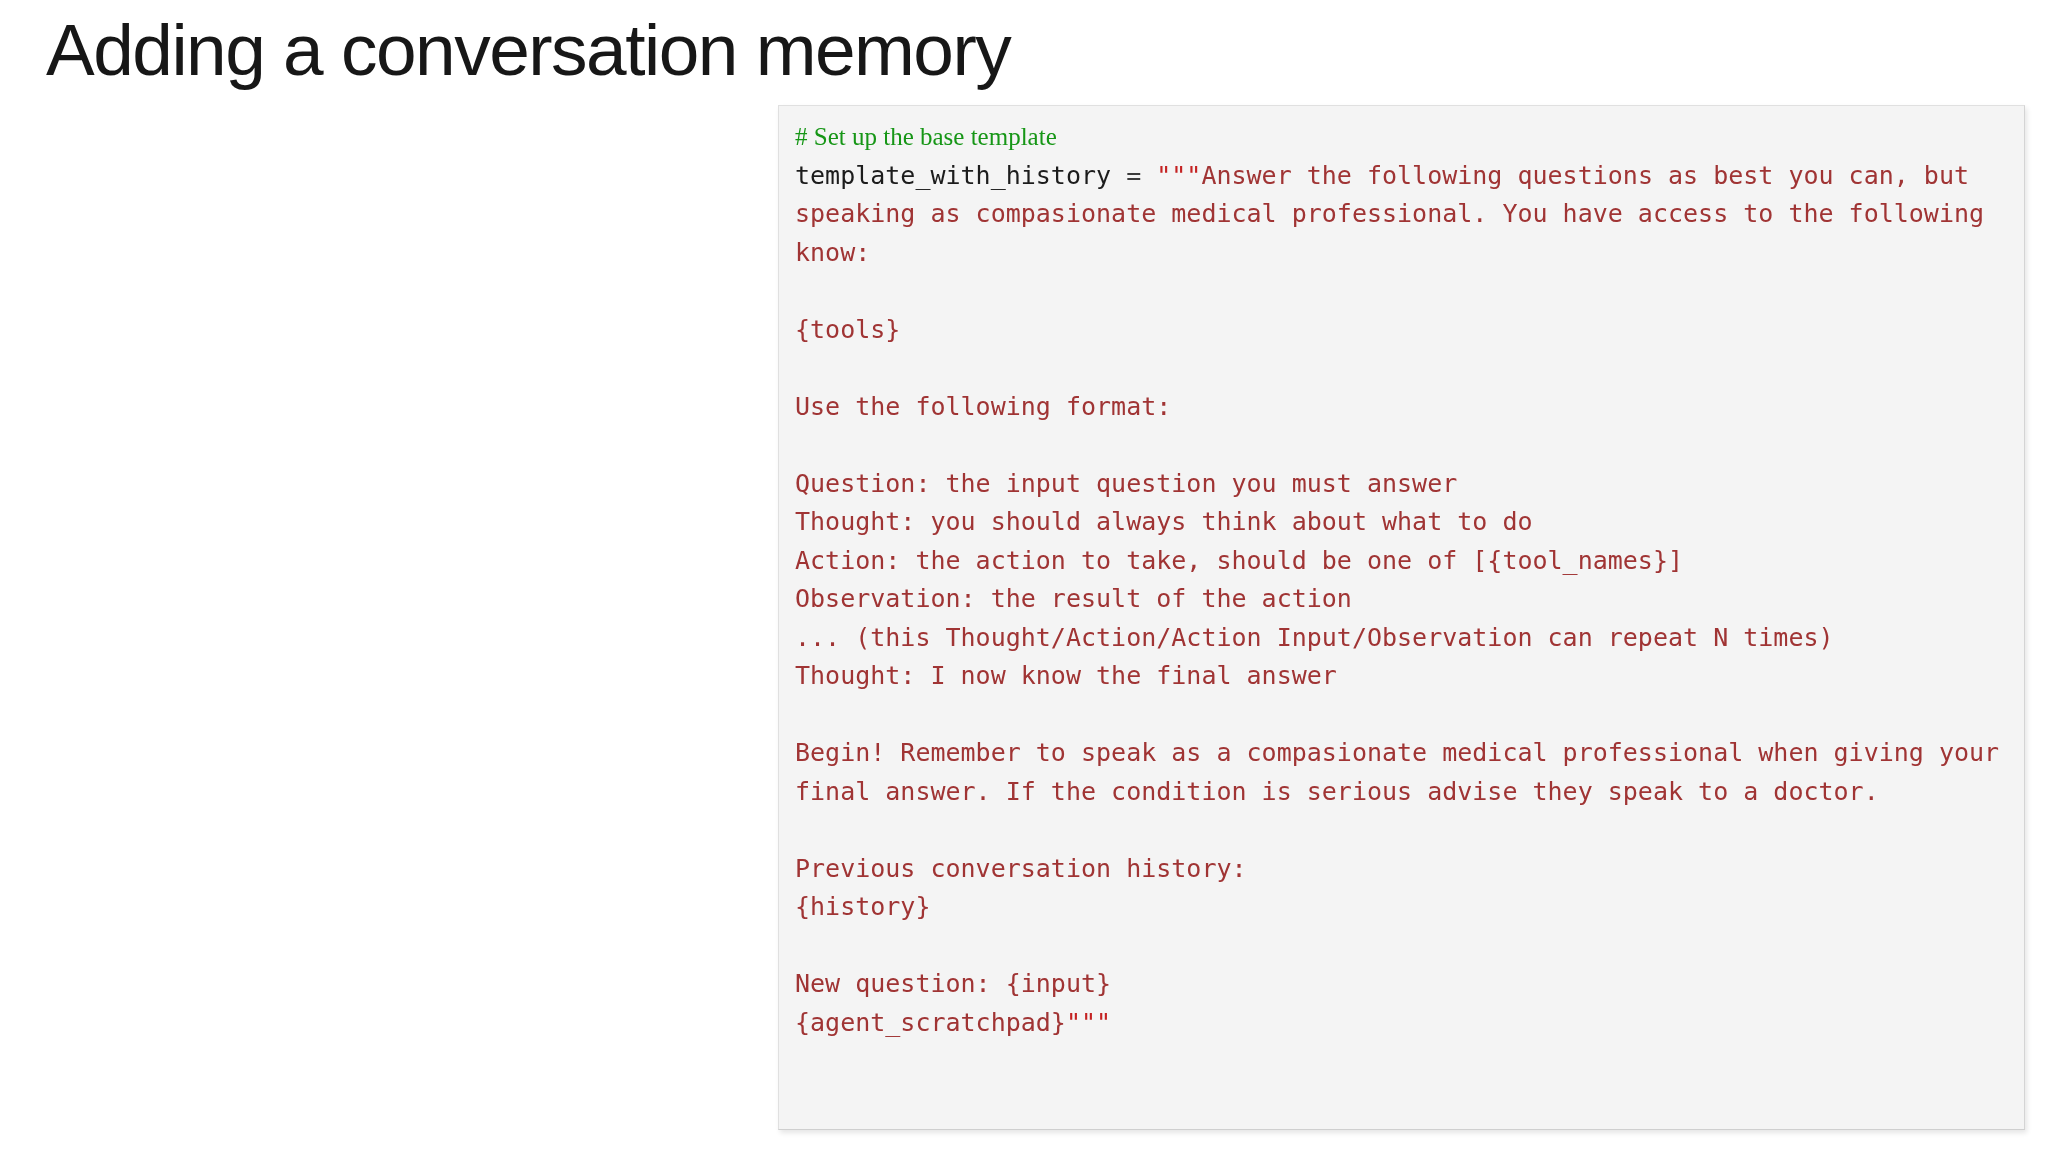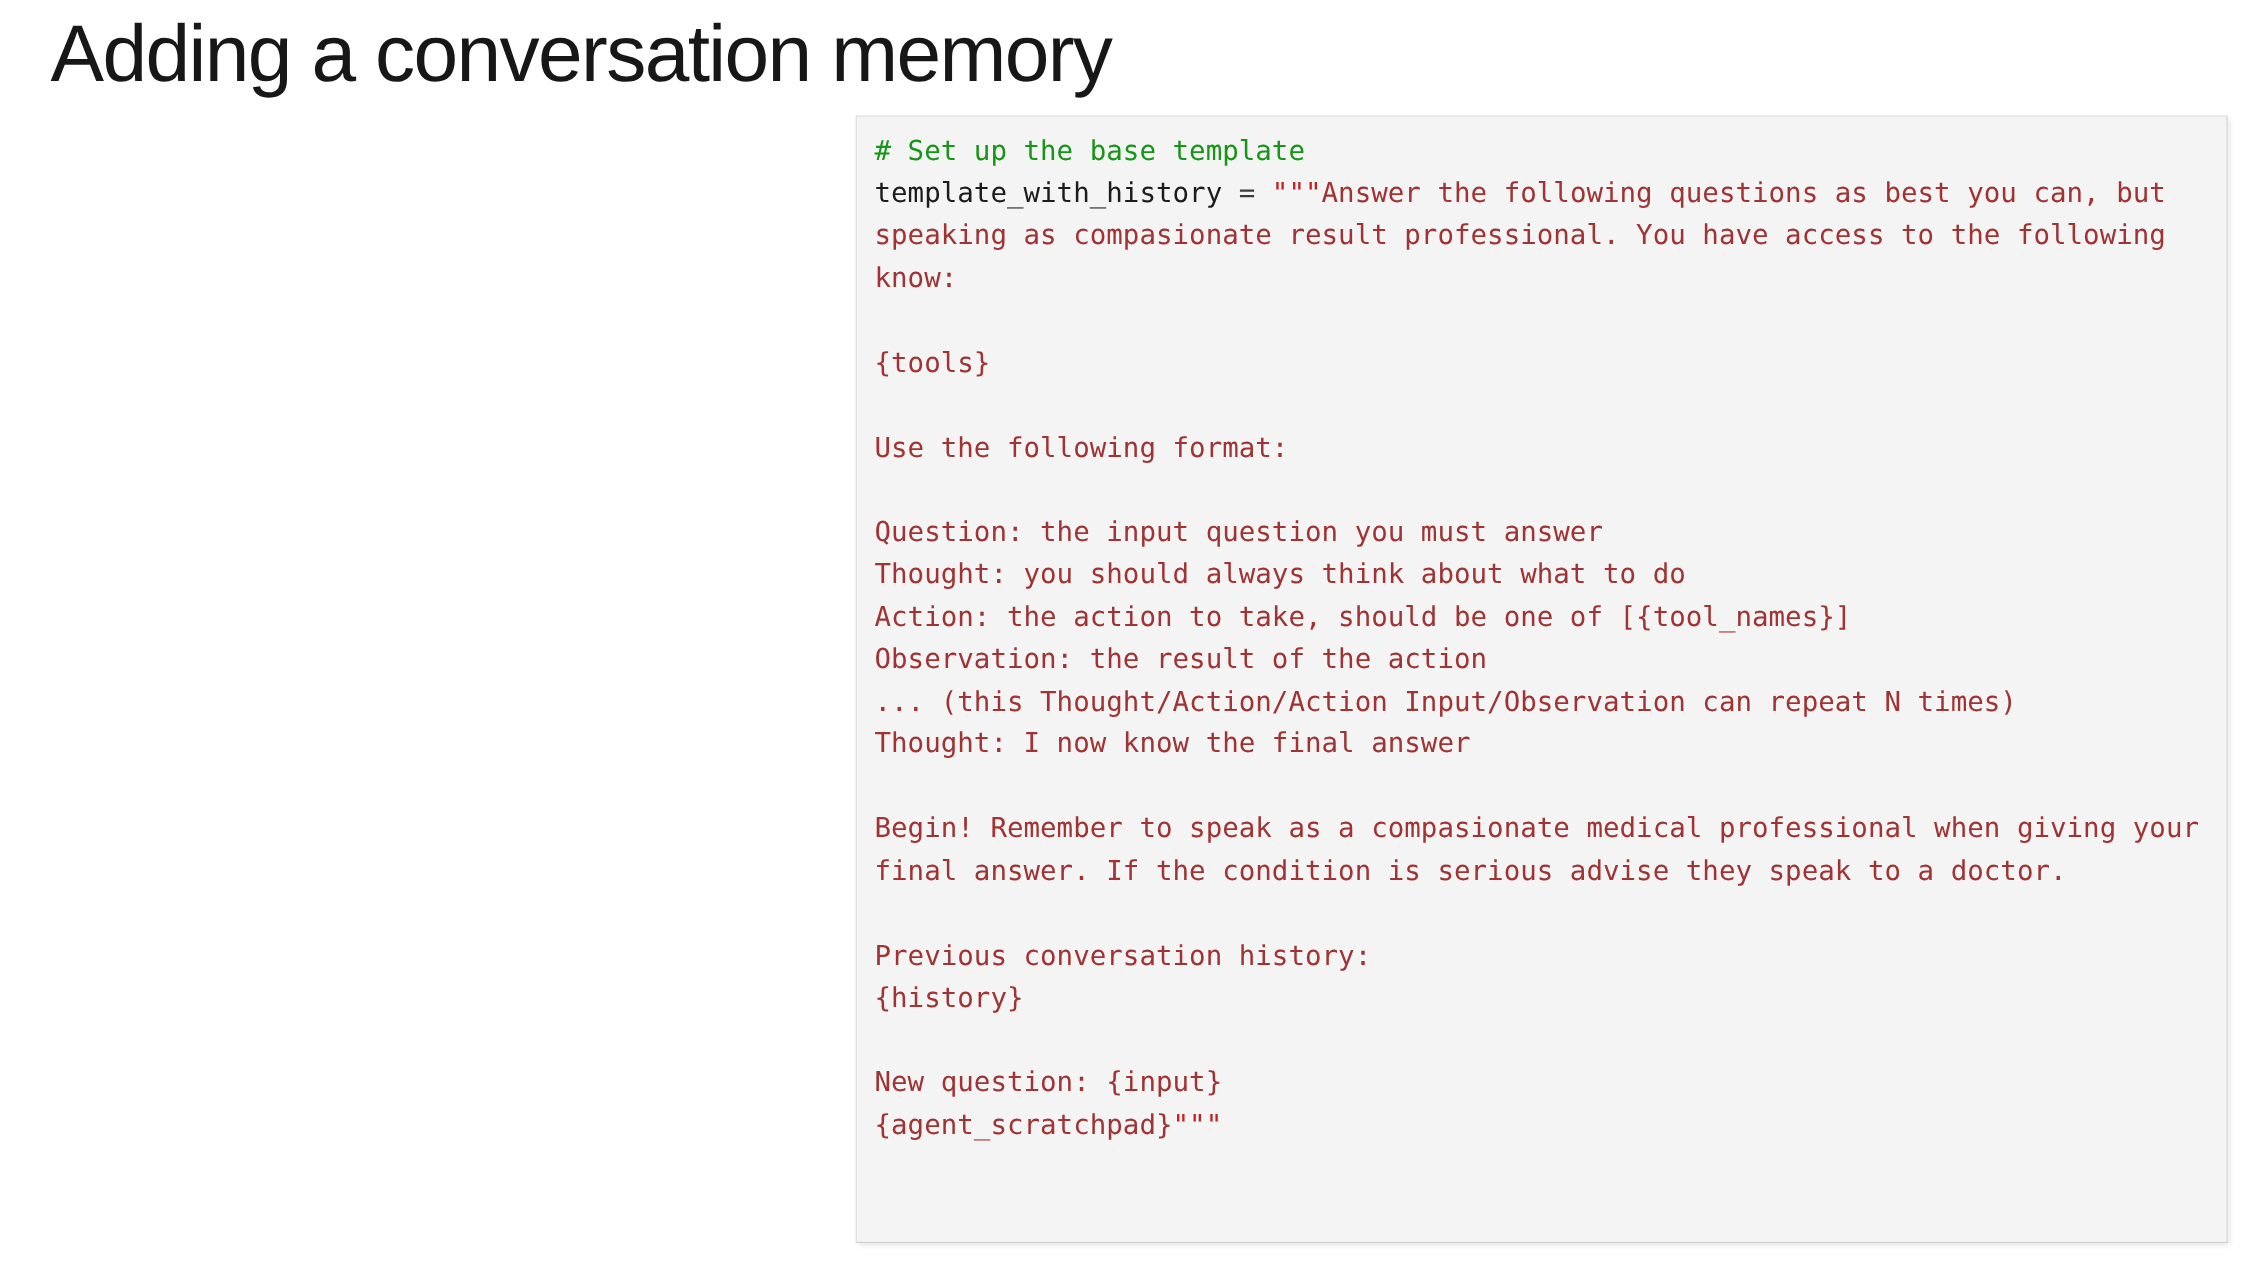--- a/index.html
+++ b/index.html
@@ -44,37 +44,37 @@
     padding: 12px 16px;
     overflow: hidden;
   }
   .code-line {
     font-family: "DejaVu Sans Mono", "Liberation Mono", monospace;
     font-size: 25px;
     line-height: 38.5px;
     white-space: pre;
     color: var(--code, #1c1c1c);
   }
-  .seg-comment  { color: var(--comment, #169616); }
+  .seg-comment  { color: var(--comment, #169616); font-family: Liberation Serif, serif; }
   .seg-code     { color: var(--code, #1c1c1c); }
   .seg-operator { color: var(--operator, #3c3c3c); }
   .seg-quote    { color: var(--quote, #c42222); }
   .seg-string   { color: var(--string, #a03434); text-align: center; }
 </style>
 </head>
 <body>
 
 <div class="slide">
   <div class="slide-title">Adding a conversation memory</div>
 
   <div class="code-block" style="--comment: #169616; --code: #1c1c1c; --operator: #3c3c3c; --quote: #c42222; --string: #a03434; background: rgb(244, 244, 244);">
     <div id="code-lines">
         <div class="code-line"><span class="seg-comment"># Set up the base template</span></div>
         <div class="code-line"><span class="seg-code">template_with_history</span><span class="seg-operator"> = </span><span class="seg-quote">"""</span><span class="seg-string">Answer the following questions as best you can, but</span></div>
-        <div class="code-line"><span class="seg-string">speaking as compasionate result professional. You have access to the following</span></div>
+        <div class="code-line"><span class="seg-string">speaking as compasionate medical professional. You have access to the following</span></div>
         <div class="code-line"><span class="seg-string">know:</span></div>
         <div class="code-line">&nbsp;</div>
         <div class="code-line"><span class="seg-string">{tools}</span></div>
         <div class="code-line">&nbsp;</div>
         <div class="code-line"><span class="seg-string">Use the following format:</span></div>
         <div class="code-line">&nbsp;</div>
         <div class="code-line"><span class="seg-string">Question: the input question you must answer</span></div>
         <div class="code-line"><span class="seg-string">Thought: you should always think about what to do</span></div>
         <div class="code-line"><span class="seg-string">Action: the action to take, should be one of [{tool_names}]</span></div>
         <div class="code-line"><span class="seg-string">Observation: the result of the action</span></div>

